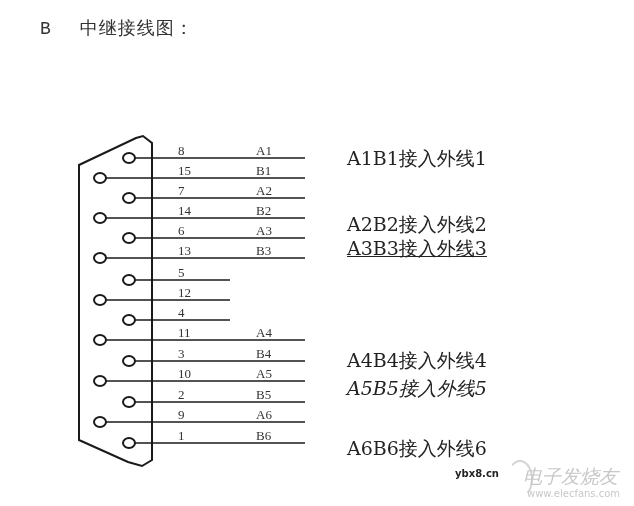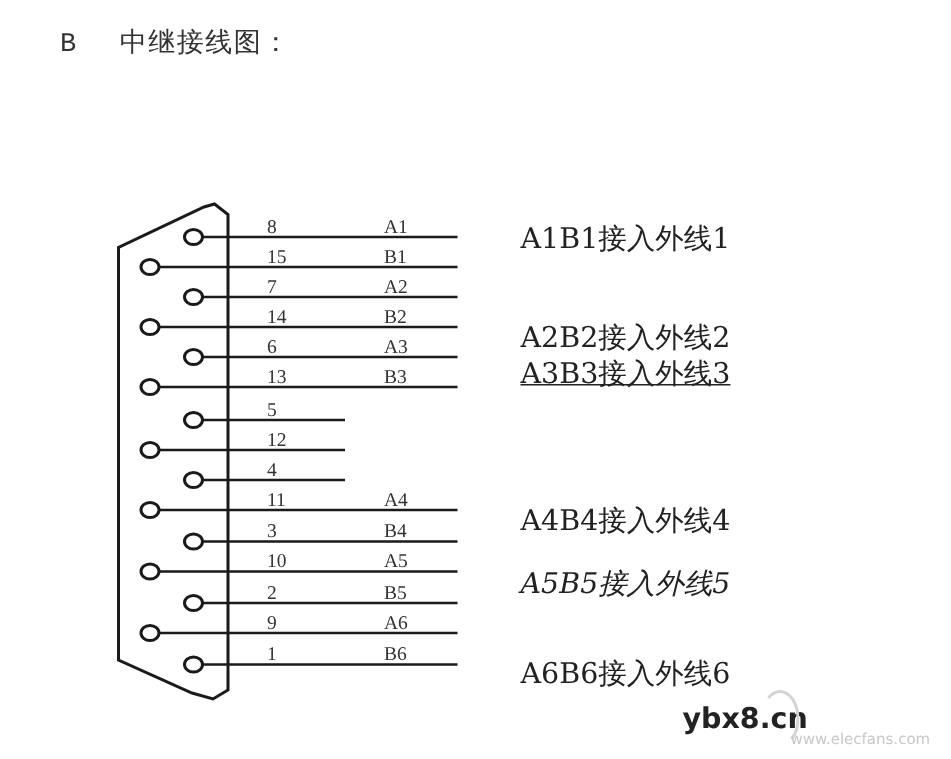--- a/index.html
+++ b/index.html
@@ -8,21 +8,21 @@
   .title { position: absolute; left: 40px; top: 16px; font-size: 18px; color: #333;
            font-family: "DejaVu Serif", serif; letter-spacing: 1px; }
   .title .letter { margin-right: 28px; font-family: "Liberation Mono", monospace; }
   svg.diagram { position: absolute; left: 0; top: 0; }
   .pin-num { font-family: "Liberation Serif", serif; font-size: 13px; fill: #333; }
   .sig { font-family: "Liberation Serif", serif; font-size: 13px; fill: #333; }
   .ext-label { position: absolute; left: 347px; font-size: 19px; color: #222;
                font-family: "DejaVu Serif", "Liberation Serif", serif; white-space: nowrap; }
   .watermark { position: absolute; left: 455px; top: 466px; width: 175px; height: 34px; }
   .wm-left { position: absolute; left: 0; top: 2px; font-family: "DejaVu Sans", sans-serif;
-             font-weight: bold; font-size: 19px; color: #222; }
+             font-weight: bold; font-size: 10px; color: #222; }
   .wm-right { position: absolute; left: 68px; top: -2px; font-size: 19px; color: #c8c8c8;
               font-style: italic; font-family: "DejaVu Serif", serif; }
   .wm-url { position: absolute; left: 72px; top: 22px; font-size: 10px; color: #c8c8c8;
             font-family: "DejaVu Sans", sans-serif; }
   .wm-arc { position: absolute; left: 52px; top: -6px; width: 22px; height: 34px;
             border: 2px solid #d4d4d4; border-radius: 50%; border-left-color: transparent;
             border-bottom-color: transparent; }
 </style>
 </head>
 <body>
@@ -122,22 +122,23 @@
         <text x="178" y="440" class="pin-num">1</text>
         <text x="256" y="440" class="sig">B6</text>
       </g>
     </g>
 </svg>
 
 <div id="ext-labels">
     <div class="ext-label" style="top: 146px;">A1B1接入外线1</div>
     <div class="ext-label" style="top: 196px; margin-top: 16px;">A2B2接入外线2</div>
     <div class="ext-label" style="top: 236px; text-decoration: underline;">A3B3接入外线3</div>
-    <div class="ext-label" style="top: 334px;">A4B4接入外线4</div>
+    <div class="ext-label" style="top: 348px;">A4B4接入外线4</div>
     <div class="ext-label" style="top: 376px; font-style: italic;">A5B5接入外线5</div>
     <div class="ext-label" style="top: 412px; margin-top: 24px;">A6B6接入外线6</div>
   </div>
 
 <div class="watermark">
   <span class="wm-left">ybx8.cn</span>
   <span class="wm-arc"></span>
+  <span class="wm-right">电子发烧友</span>
   <span class="wm-url">www.elecfans.com</span>
 </div>
 
 </body></html>

